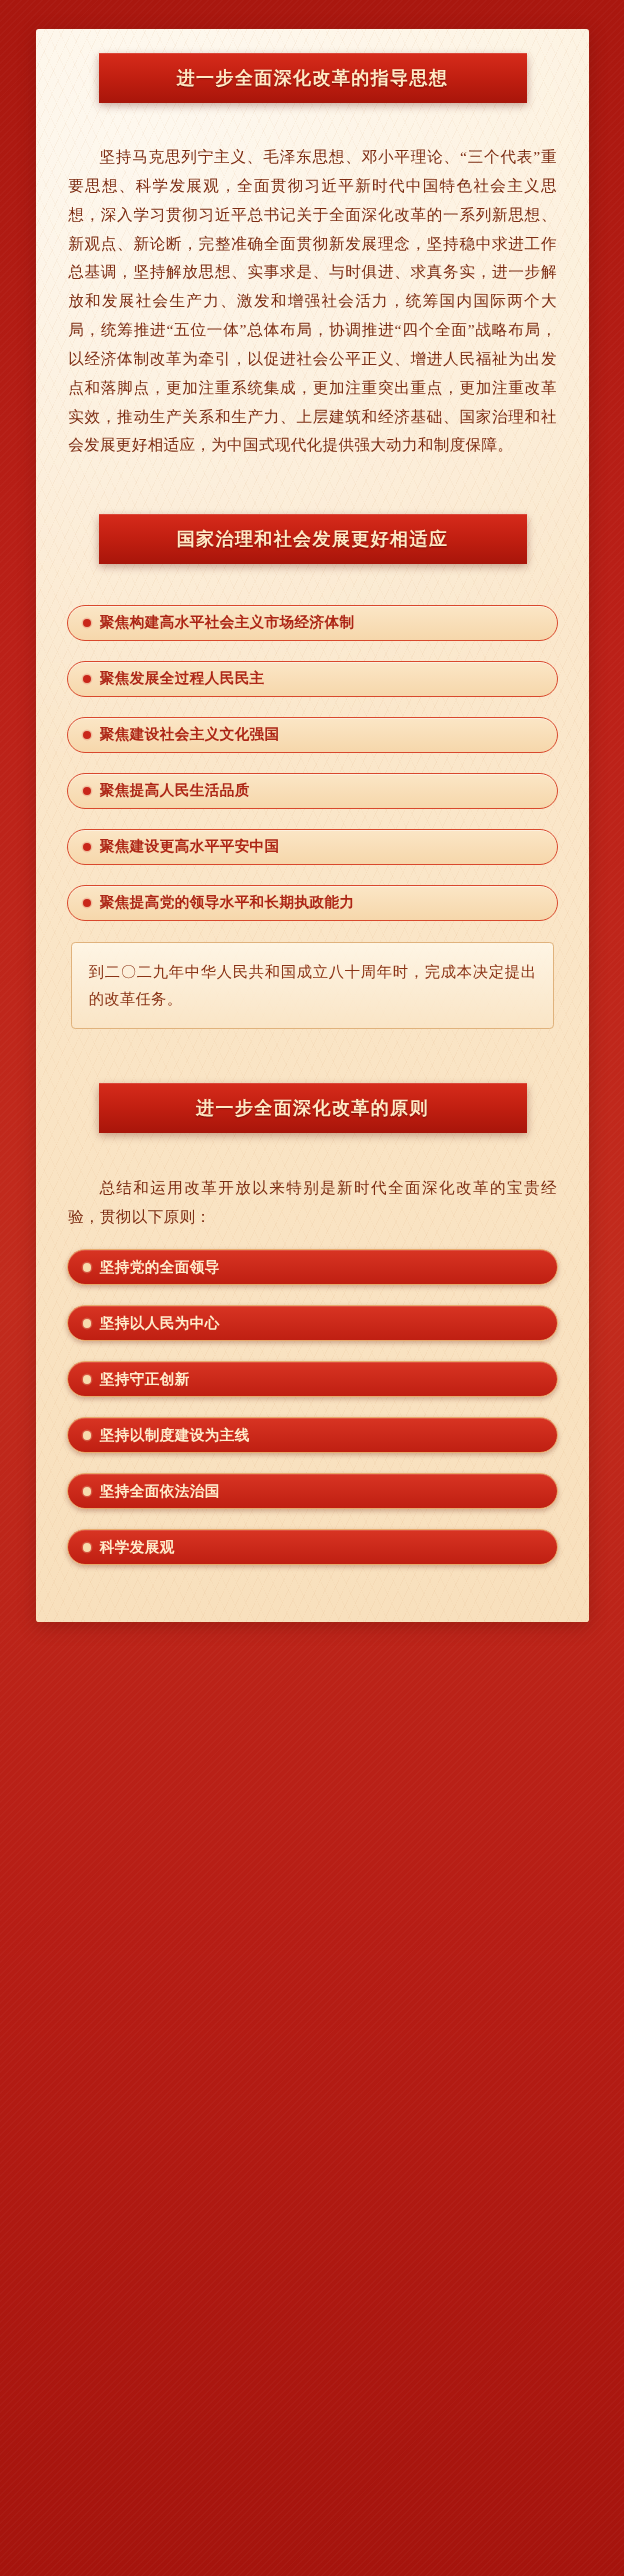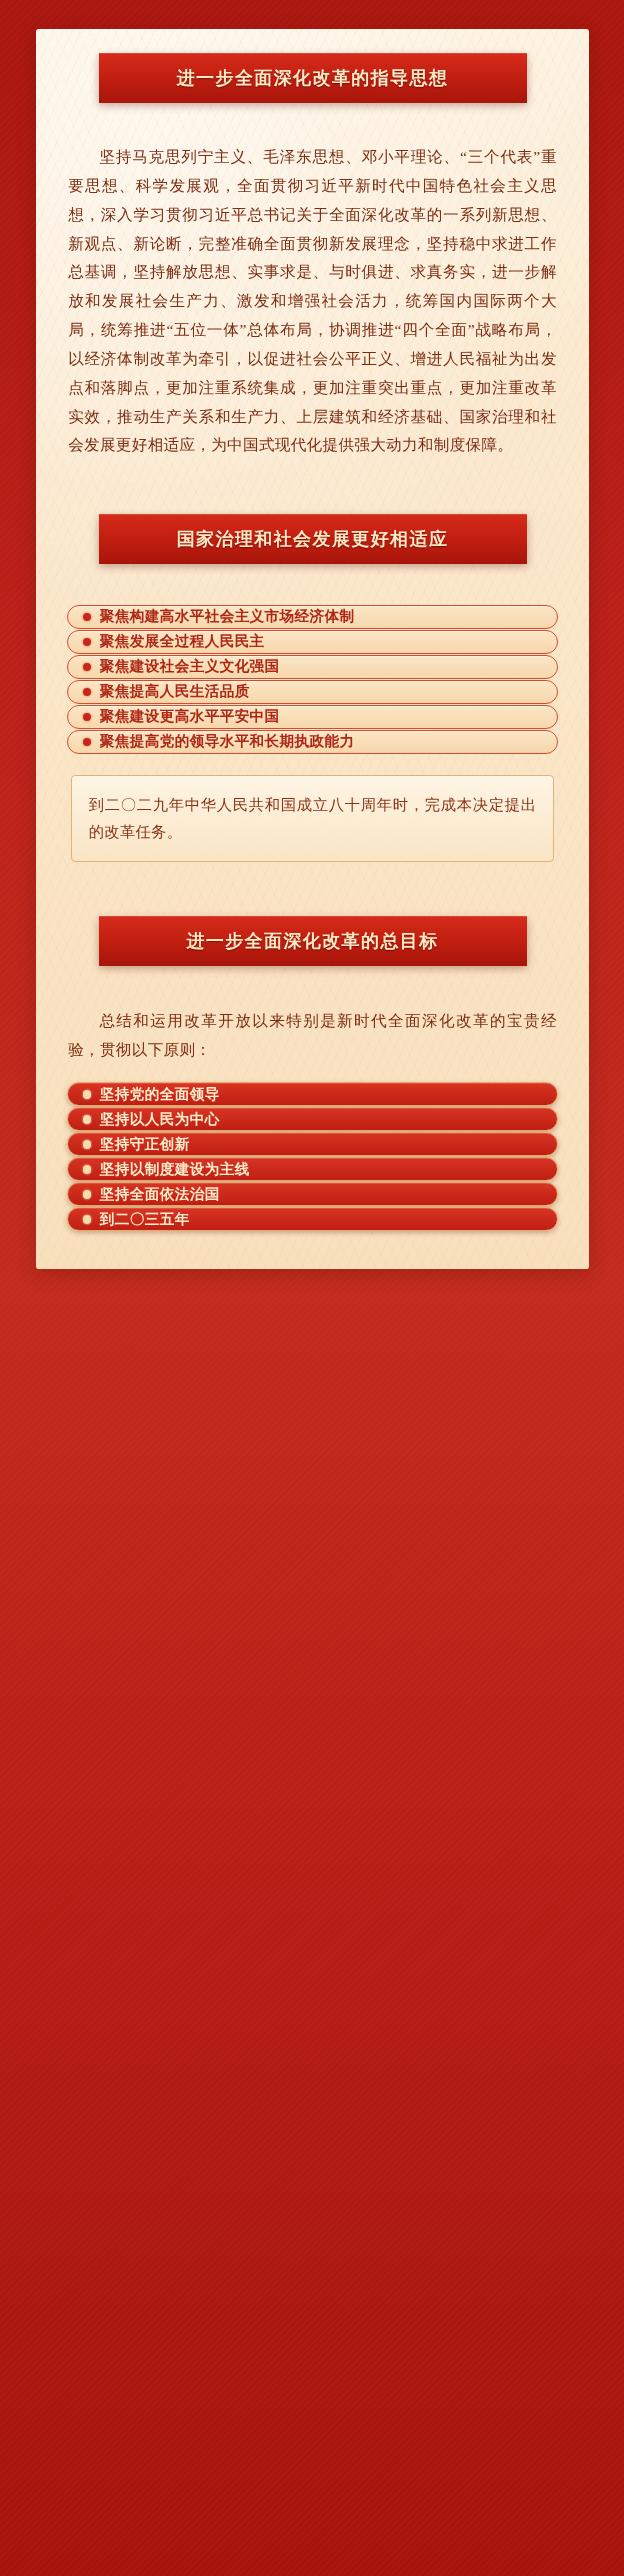--- a/index.html
+++ b/index.html
@@ -103,22 +103,22 @@
     margin: 0 4.2px 0 4.2px;
     letter-spacing: 0.3px;
   }
 
   
   .pill-list { margin: 18px 2.8px 0 2.8px; }
   .pill {
     position: relative;
     display: flex;
     align-items: center;
-    height: 24px;
-    margin-bottom: 1px;
+    height: 36px;
+    margin-bottom: 20px;
     padding: 0 12.5px 0 15.3px;
     border-radius: 18px;
     background: linear-gradient(180deg, #fbe6c6 0%, #f6d7ab 100%);
     border: 1.4px solid #d9482c;
     box-shadow: inset 0 0.7px 0 rgba(255,255,255,0.6);
     box-sizing: border-box;
   }
   .pill .dot {
     width: 8.3px; height: 8.3px;
     border-radius: 50%;
@@ -207,21 +207,21 @@
           <span class="txt">聚焦提高党的领导水平和长期执政能力</span>
         </div>
       </div>
 
       <div class="note">到二〇二九年中华人民共和国成立八十周年时，完成本决定提出的改革任务。</div>
     </div>
 
     <div class="section">
       <div class="banner-wrap">
         <div class="banner">
-          <span class="banner-text">进一步全面深化改革的总目标</span>
+          <span class="banner-text">进一步全面深化改革的原则</span>
         </div>
       </div>
       <p class="para">总结和运用改革开放以来特别是新时代全面深化改革的宝贵经验，贯彻以下原则：</p>
 
       <div class="pill-list">
         <div class="pill solid">
           <span class="dot"></span>
           <span class="txt">坚持党的全面领导</span>
         </div>
         <div class="pill solid">
@@ -235,20 +235,20 @@
         <div class="pill solid">
           <span class="dot"></span>
           <span class="txt">坚持以制度建设为主线</span>
         </div>
         <div class="pill solid">
           <span class="dot"></span>
           <span class="txt">坚持全面依法治国</span>
         </div>
         <div class="pill solid">
           <span class="dot"></span>
-          <span class="txt">到二〇三五年</span>
+          <span class="txt">科学发展观</span>
         </div>
       </div>
     </div>
 
   </div>
 </div>
 
 
 </body></html>

